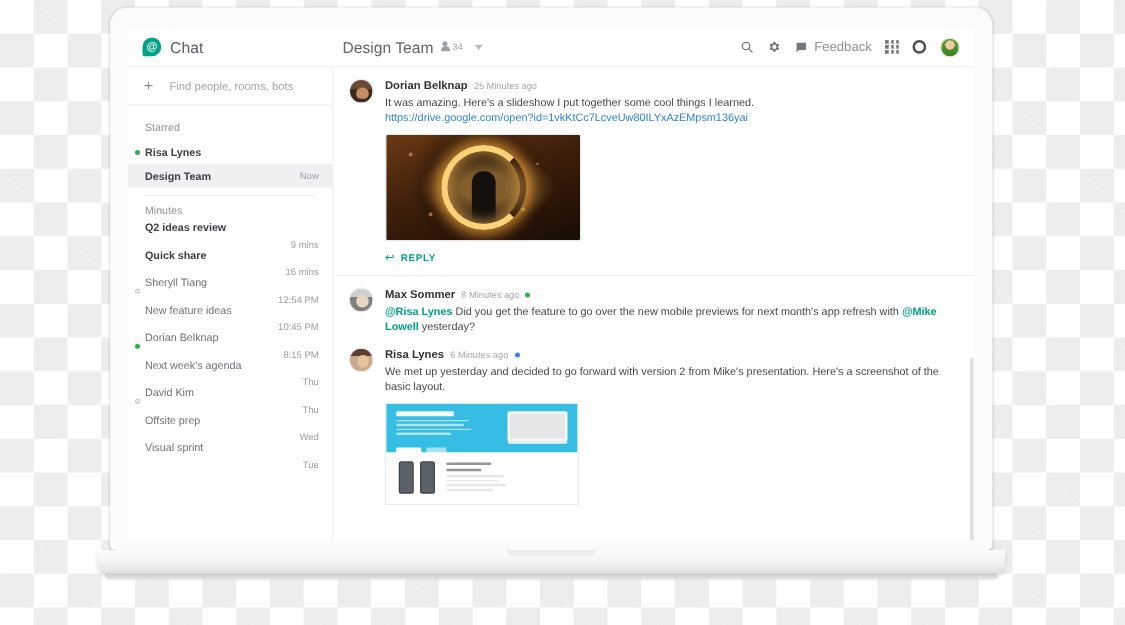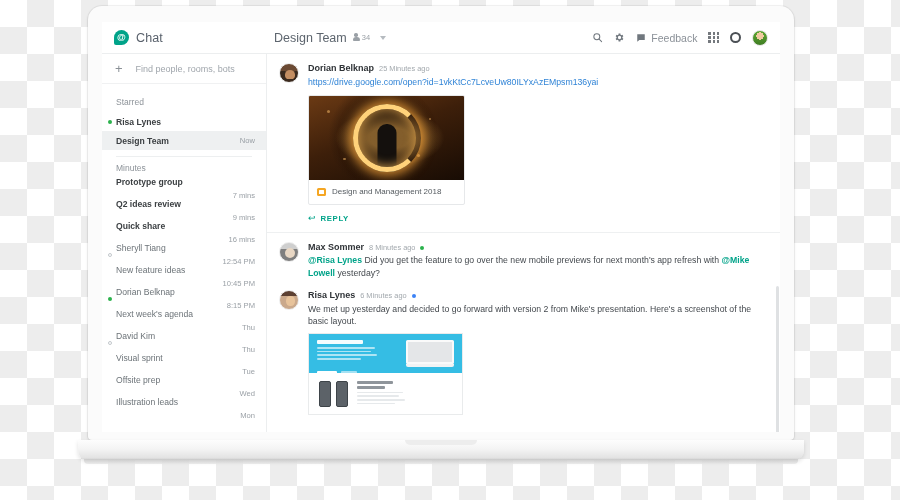--- a/index.html
+++ b/index.html
@@ -291,26 +291,20 @@
                   <div class="row active">
                     <span class="row-label bold">Design Team</span>
                     <span class="row-time">Now</span>
                   </div>
                 </div>
               <div class="divider"></div>
               <div class="nav-head">Minutes</div>
               <div id="recent-list">
                   <div class="row recent-row">
                     <div class="stack">
-                      <div class="row-label bold">Prototype group</div>
-                      <div class="row-time">7 mins</div>
-                    </div>
-                  </div>
-                  <div class="row recent-row">
-                    <div class="stack">
                       <div class="row-label bold">Q2 ideas review</div>
                       <div class="row-time">9 mins</div>
                     </div>
                   </div>
                   <div class="row recent-row">
                     <div class="stack">
                       <div class="row-label bold">Quick share</div>
                       <div class="row-time">16 mins</div>
                     </div>
                   </div>
@@ -342,64 +336,55 @@
                   </div>
                   <div class="row recent-row">
                     <span class="dot dot-hollow"></span>
                     <div class="stack">
                       <div class="row-label">David Kim</div>
                       <div class="row-time">Thu</div>
                     </div>
                   </div>
                   <div class="row recent-row">
                     <div class="stack">
+                      <div class="row-label">Offsite prep</div>
+                      <div class="row-time">Wed</div>
+                    </div>
+                  </div>
+                  <div class="row recent-row">
+                    <div class="stack">
                       <div class="row-label">Visual sprint</div>
                       <div class="row-time">Tue</div>
-                    </div>
-                  </div>
-                  <div class="row recent-row">
-                    <div class="stack">
-                      <div class="row-label">Offsite prep</div>
-                      <div class="row-time">Wed</div>
-                    </div>
-                  </div>
-                  <div class="row recent-row">
-                    <div class="stack">
-                      <div class="row-label">Illustration leads</div>
-                      <div class="row-time">Mon</div>
                     </div>
                   </div>
                 </div>
             </div>
           </div>
 
           <div class="convo">
             <div class="msgs">
 
               <div class="group">
                 <div class="avatar av-dorian"></div>
                 <div class="mcontent">
                   <div class="mhead">
                     <span class="mauthor">Dorian Belknap</span>
                     <span class="mtime">25 Minutes ago</span>
                   </div>
+                  <div class="mtext">It was amazing. Here's a slideshow I put together some cool things I learned.</div>
                   <div class="mtext mlink">https://drive.google.com/open?id=1vkKtCc7LcveUw80ILYxAzEMpsm136yai</div>
 
                   <div class="card">
                     <div class="card-img">
                       <span class="spark" style="left:18px;top:14px;width:3px;height:3px;"></span>
                       <span class="spark" style="left:120px;top:22px;width:2px;height:2px;"></span>
                       <span class="spark" style="left:34px;top:62px;width:2.5px;height:2.5px;"></span>
                       <span class="spark" style="left:108px;top:58px;width:3px;height:3px;"></span>
                       <div class="fire-figure"></div>
                       <div class="fire-ring"></div>
-                    </div>
-                    <div class="card-cap">
-                      <span class="cap-icon"></span>
-                      <span class="cap-text">Design and Management 2018</span>
                     </div>
                   </div>
 
                   <div class="reply-btn">
                     <span class="reply-icon">↩</span>
                     <span class="reply-text">REPLY</span>
                   </div>
                 </div>
               </div>
 

